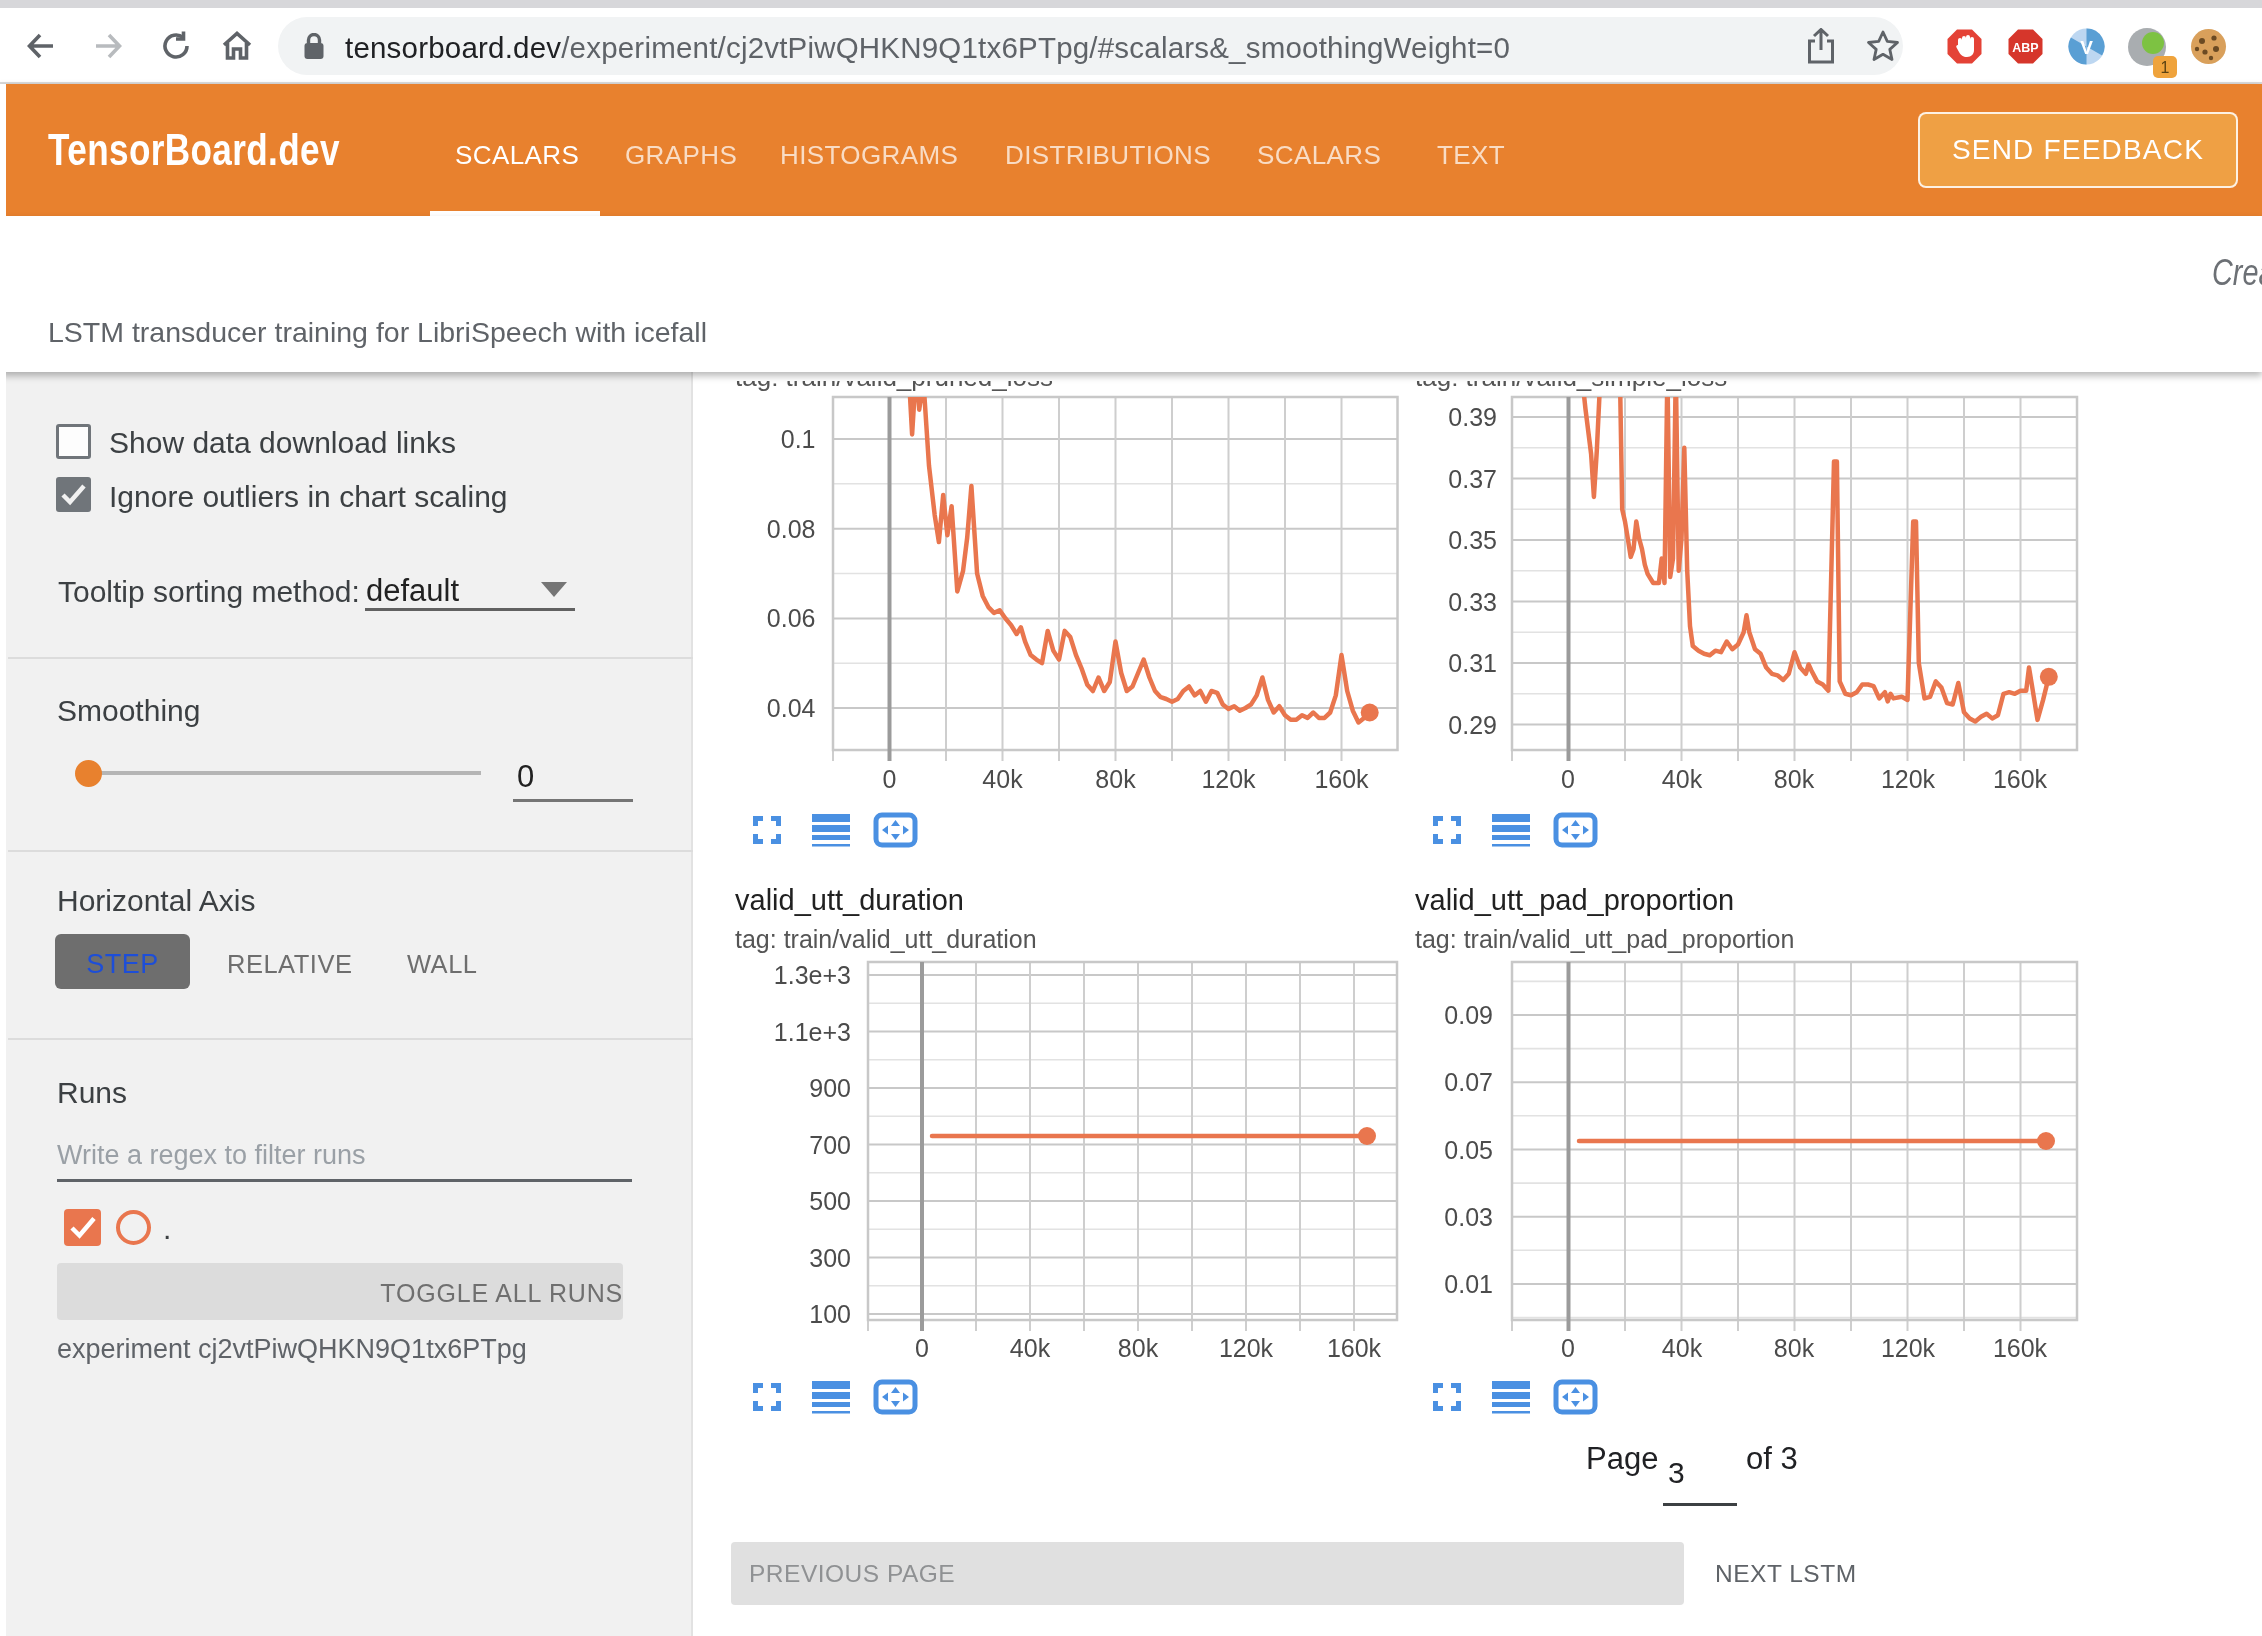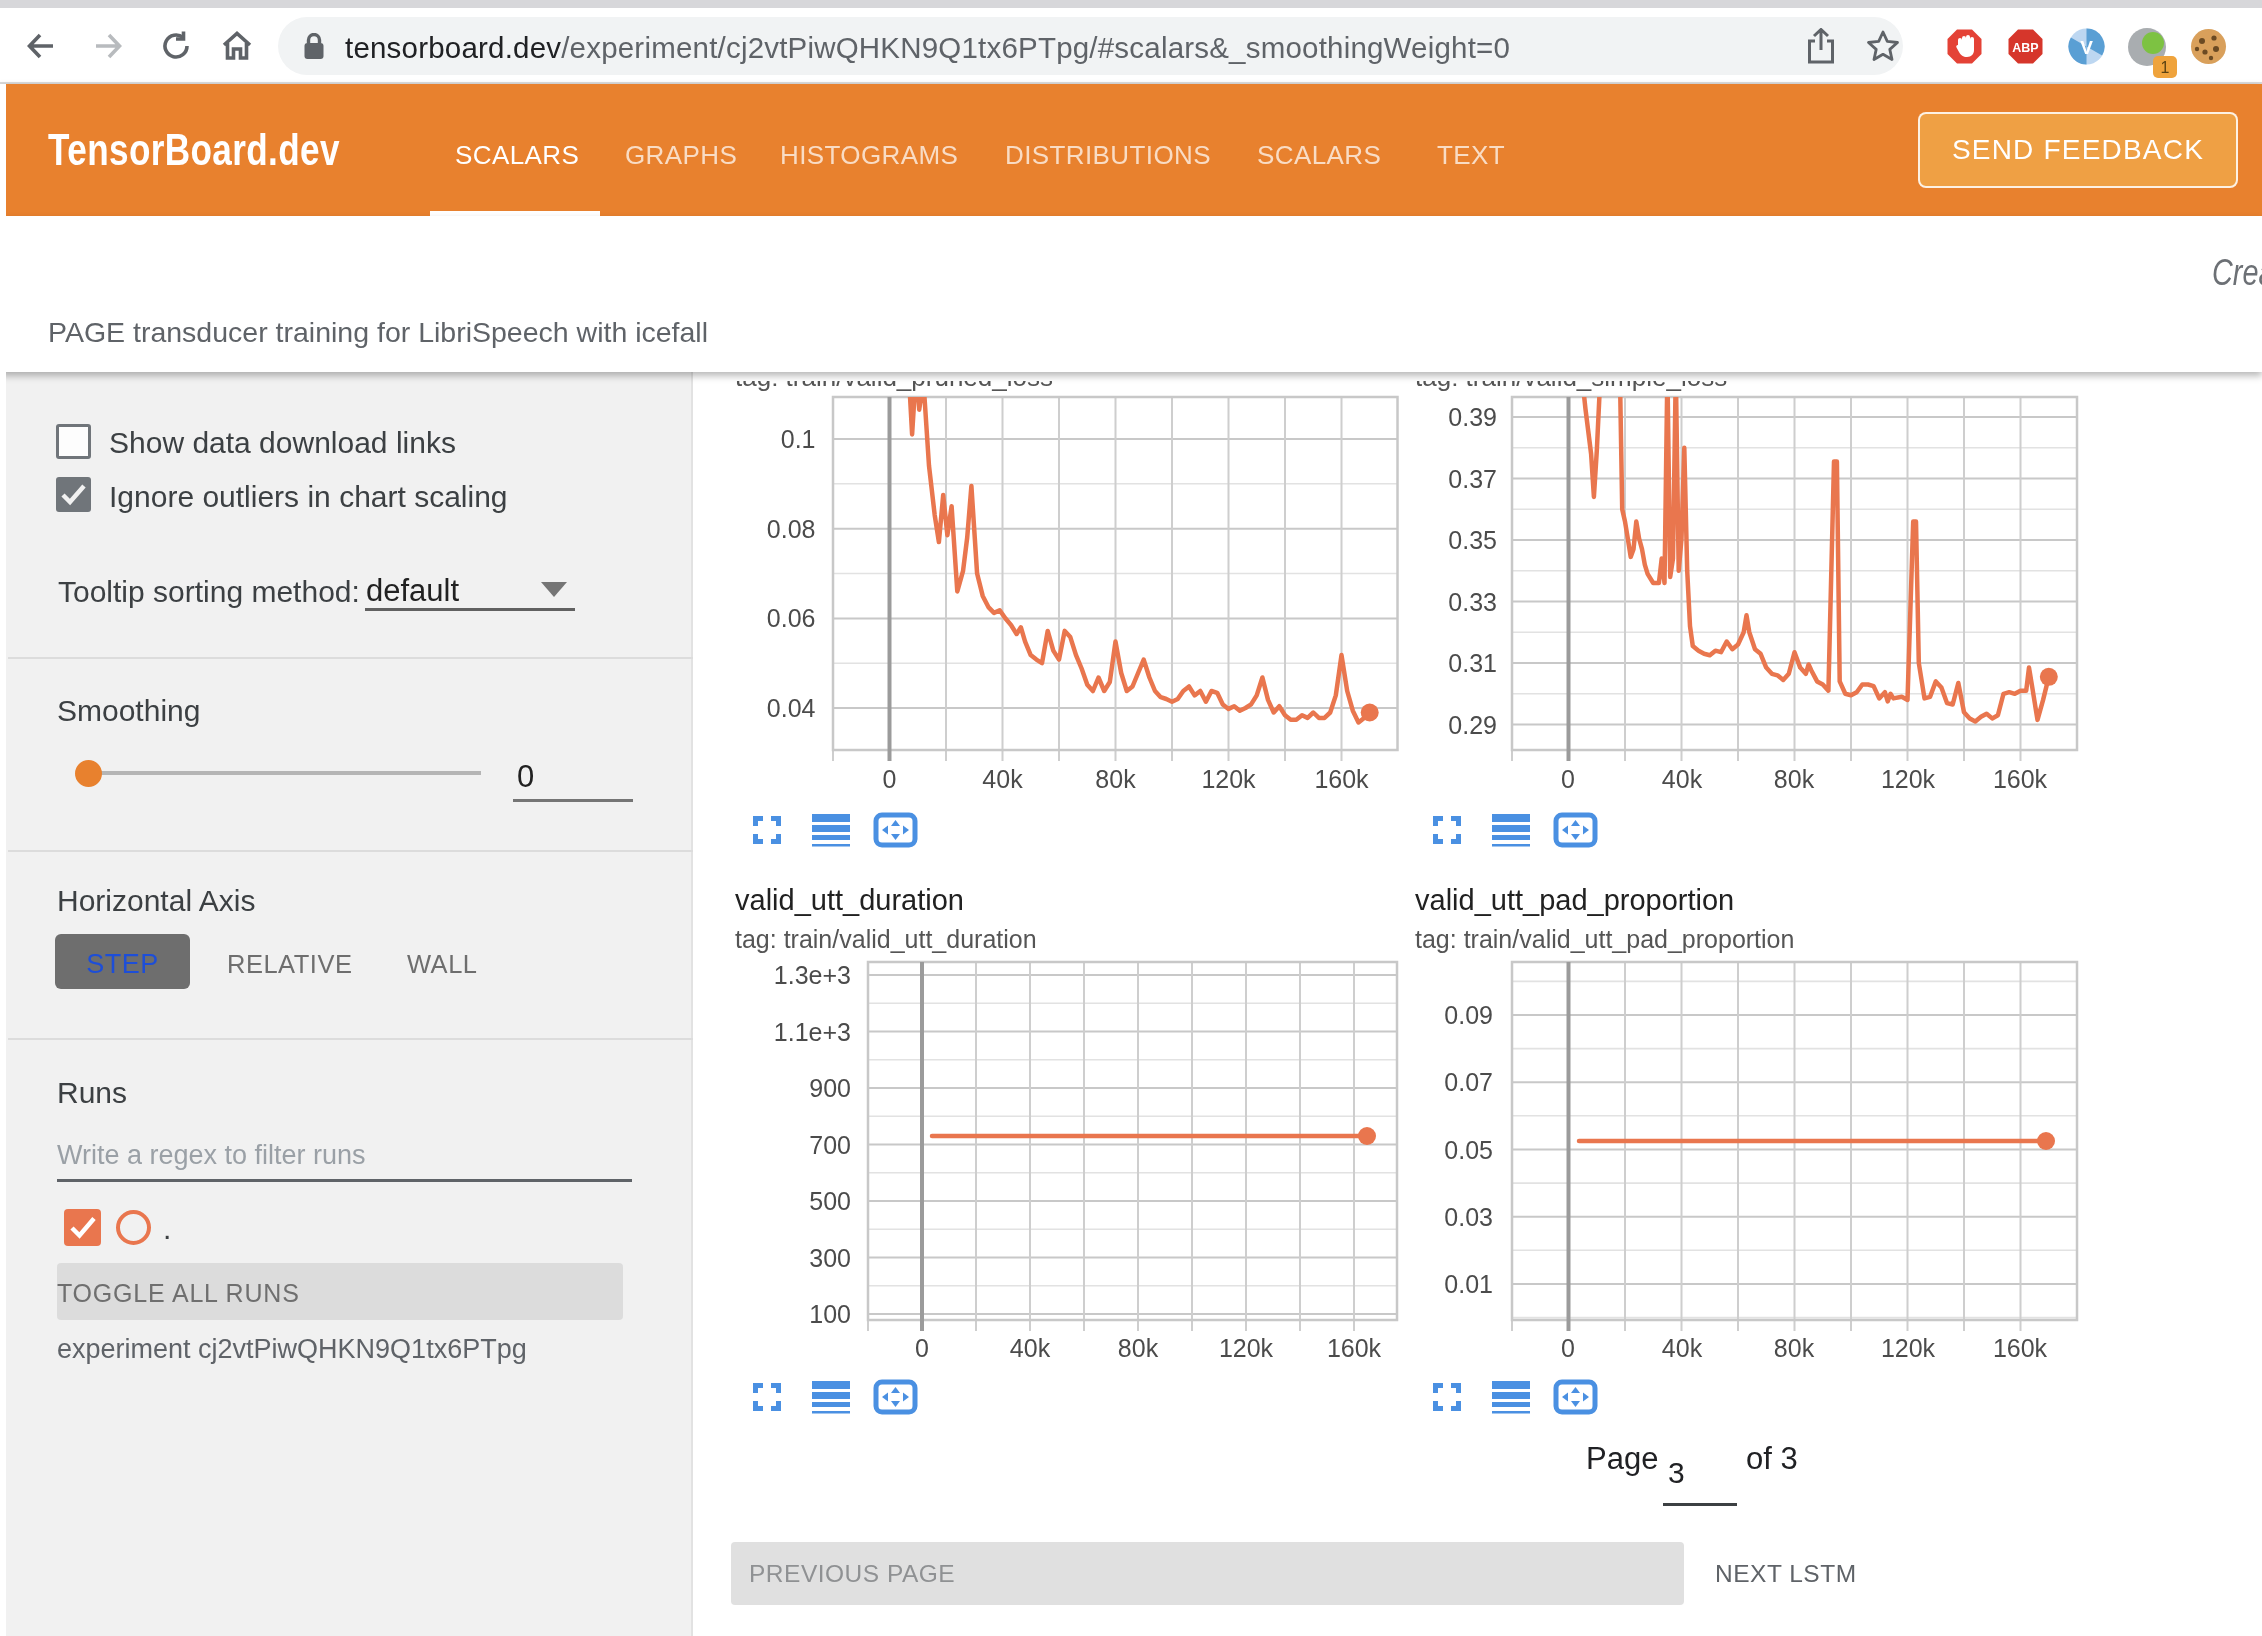--- a/index.html
+++ b/index.html
@@ -79,21 +79,21 @@
 <div class="abs" style="left:430px;top:211px;width:170px;height:5px;background:#fff"></div>
 <div class="abs" style="left:1918px;top:112px;width:320px;height:76px;border-radius:8px;background:#efa044;border:2.5px solid rgba(255,255,255,0.85)"></div>
 <div class="abs" style="left:1918px;top:134px;width:320px;text-align:center;font-size:28px;color:#fff;letter-spacing:1.2px">SEND FEEDBACK</div>
 <div class="abs" style="left:735px;top:381px;width:420px;height:12px;overflow:hidden;z-index:1">
       <div style="position:relative;top:-19px;font-size:26px;color:#555">tag: train/valid_pruned_loss</div>
     </div>
 <div class="abs" style="left:1415px;top:381px;width:420px;height:12px;overflow:hidden;z-index:1">
       <div style="position:relative;top:-19px;font-size:26px;color:#555">tag: train/valid_simple_loss</div>
     </div>
 <div class="abs" style="left:0;top:216px;width:2262px;height:156px;background:#fff;box-shadow:0 4px 7px rgba(0,0,0,0.28);z-index:2"></div>
-<div class="abs" style="left:48px;top:316px;font-size:28.5px;color:#5f6368;z-index:3">PAGE transducer training for LibriSpeech with icefall</div>
+<div class="abs" style="left:48px;top:316px;font-size:28.5px;color:#5f6368;z-index:3">LSTM transducer training for LibriSpeech with icefall</div>
 <div class="abs" style="left:2212px;top:252px;font-size:36px;font-style:italic;color:#6c7075;z-index:3;transform:scaleX(0.8);transform-origin:left center">Creat</div>
 <div class="abs" style="left:6px;top:372px;width:687px;height:1264px;background:#f1f1f1;border-right:2px solid #e2e2e2"></div>
 <div class="abs" style="left:56px;top:424px;width:35px;height:35px;border:3.5px solid #70757a;border-radius:3px;background:#fdfdfd"></div>
 <div class="abs" style="left:109px;top:426px;font-size:30px;color:#3c4043">Show data download links</div>
 <div class="abs" style="left:56px;top:477px;width:35px;height:35px;border-radius:3px;background:#70757a"></div>
 <svg class="abs" style="left:59px;top:481px" width="29" height="27" viewBox="0 0 29 27">
       <path d="M4 14 L11 21 L25 5" fill="none" stroke="#f1f1f1" stroke-width="4.5"></path>
     </svg>
 <div class="abs" style="left:109px;top:480px;font-size:30px;color:#3c4043">Ignore outliers in chart scaling</div>
 <div class="abs" style="left:58px;top:575px;font-size:30px;color:#3c4043">Tooltip sorting method:</div>
@@ -116,21 +116,21 @@
 <div class="abs" style="left:57px;top:1076px;font-size:30px;color:#3c4043">Runs</div>
 <div class="abs" style="left:57px;top:1140px;font-size:27px;color:#9aa0a6">Write a regex to filter runs</div>
 <div class="abs" style="left:57px;top:1179px;width:575px;height:2.5px;background:#5f6368"></div>
 <div class="abs" style="left:64px;top:1209px;width:37px;height:37px;border-radius:4px;background:#e9764e"></div>
 <svg class="abs" style="left:68px;top:1214px" width="30" height="28" viewBox="0 0 30 28">
       <path d="M4 14 L11.5 21.5 L26 4.5" fill="none" stroke="#fff" stroke-width="4.5"></path>
     </svg>
 <div class="abs" style="left:116px;top:1210px;width:35px;height:35px;border-radius:50%;border:4px solid #e9764e"></div>
 <div class="abs" style="left:163px;top:1212px;font-size:30px;color:#3c4043">.</div>
 <div class="abs" style="left:57px;top:1263px;width:566px;height:57px;border-radius:4px;background:#dcdcdc"></div>
-<div class="abs" style="left:57px;top:1279px;width:566px;text-align:left;font-size:25px;color:#6f6f6f;letter-spacing:0.8px">TOGGLE ALL RUNS</div>
+<div class="abs" style="left:57px;top:1279px;width:566px;text-align:right;font-size:25px;color:#6f6f6f;letter-spacing:0.8px">TOGGLE ALL RUNS</div>
 <div class="abs" style="left:57px;top:1334px;font-size:27px;color:#5f6368">experiment cj2vtPiwQHKN9Q1tx6PTpg</div>
 <svg style="position:absolute;left:722.5px;top:385px" width="688" height="431" viewBox="722.5 385 688 431">
 <defs>
         <clipPath id="clipa">
           <rect x="832.5" y="397" width="564.5" height="353"></rect>
         </clipPath>
       </defs>
 <line x1="832.5" y1="483.8" x2="1397.0" y2="483.8" stroke="#e2e2e2" stroke-width="1.6"></line>
 <line x1="832.5" y1="573.5" x2="1397.0" y2="573.5" stroke="#e2e2e2" stroke-width="1.6"></line>
 <line x1="832.5" y1="663.2" x2="1397.0" y2="663.2" stroke="#e2e2e2" stroke-width="1.6"></line>

